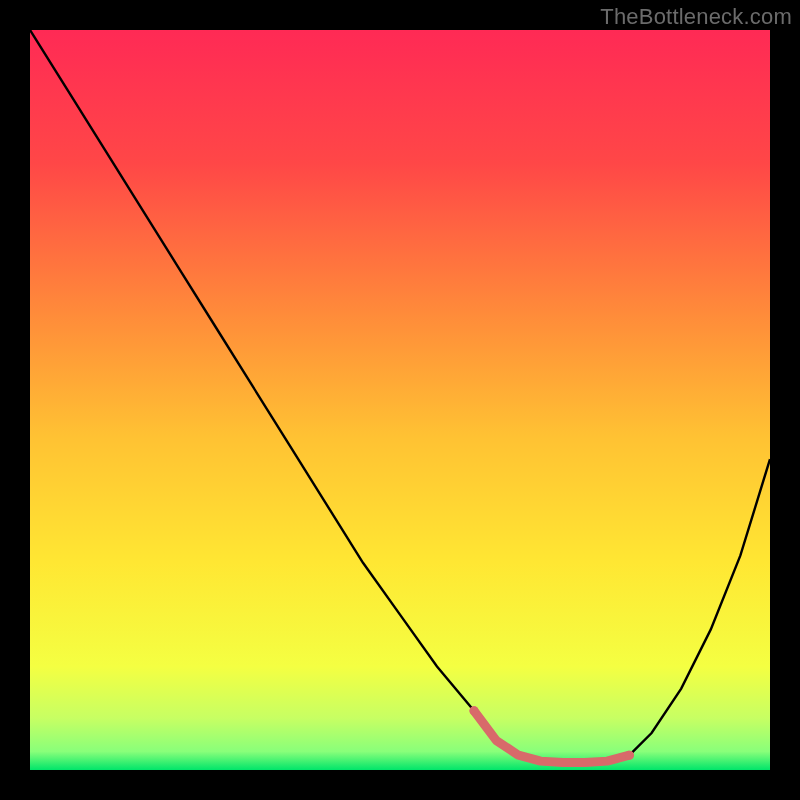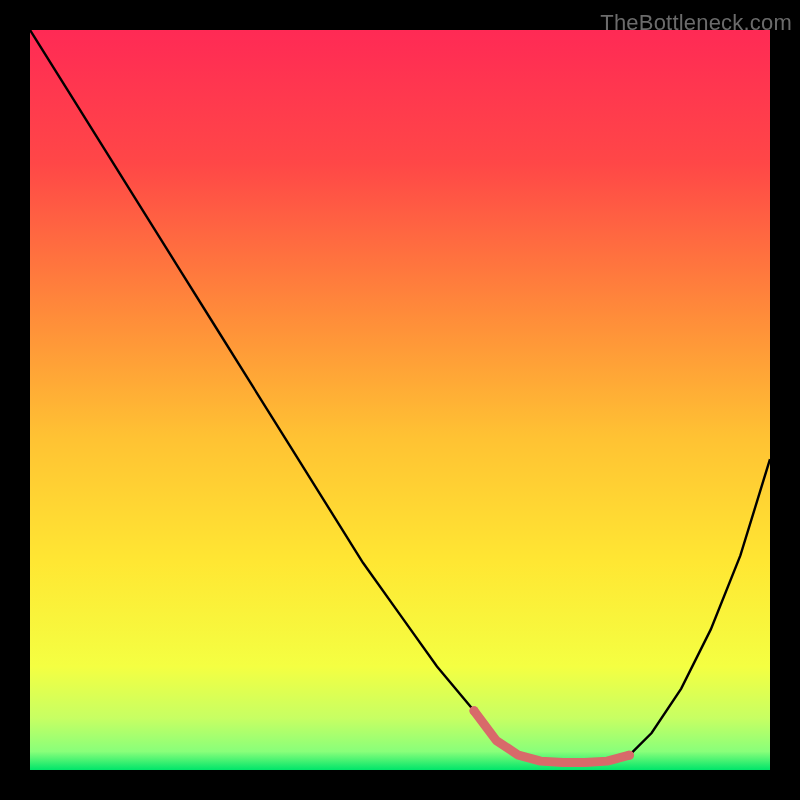--- a/index.html
+++ b/index.html
@@ -21,21 +21,21 @@
   }
   .plot {
     position: absolute;
     left: 0;
     top: 0;
     width: 740px;
     height: 740px;
   }
   .watermark {
     position: absolute;
-    top: 10px;
+    top: 4px;
     right: 8px;
     color: #6b6b6b;
     font-size: 22px;
     font-weight: 500;
     letter-spacing: 0.2px;
   }
 </style>
 </head>
 <body>
 

